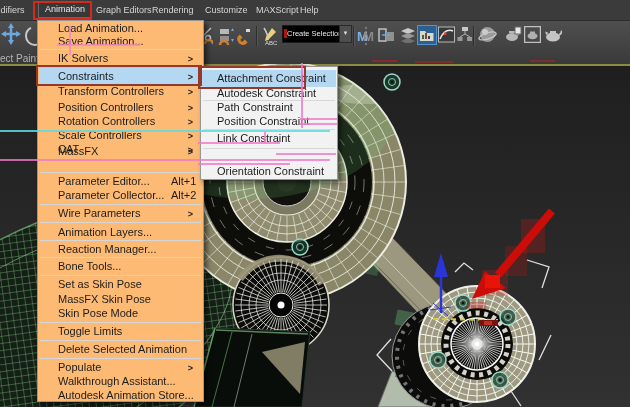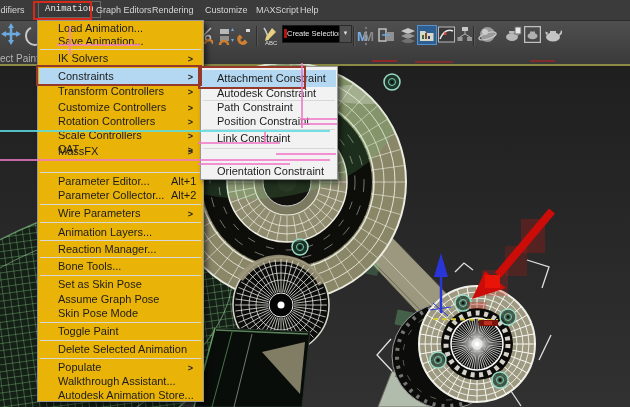--- a/index.html
+++ b/index.html
@@ -1,29 +1,29 @@
 <!DOCTYPE html>
 <html><head>
 <meta charset="utf-8">
 <style>
   html,body{margin:0;padding:0;background:#1e1e1e;width:630px;height:407px;overflow:hidden;
     font-family:"Liberation Sans","DejaVu Sans",sans-serif;}
   #stage{position:relative;width:630px;height:407px;}
   .menubar{position:absolute;left:0;top:0;width:630px;height:20px;background:#3b3b3b;border-bottom:1px solid #2c2c2c;z-index:4;}
   .mb-item{position:absolute;top:0;height:20px;line-height:20px;font-size:9px;color:#d6d6d6;white-space:nowrap;}
-  .mb-pressed{background:#383838;border:1px solid #686868;padding:0 6px;height:15px;line-height:15px;top:1px;color:#e8e8e8;font-family:Liberation Mono, monospace;}
+  .mb-pressed{background:#383838;border:1px solid #686868;padding:0 6px;height:15px;line-height:15px;top:1px;color:#e8e8e8;}
   .toolbar{position:absolute;left:0;top:21px;width:630px;height:43px;background:linear-gradient(#4f4f4f,#3a3a3a);z-index:3;}
   .tb-sep{position:absolute;top:5px;width:1px;height:20px;background:#2e2e2e;border-right:1px solid #565656;}
   .icon{position:absolute;}
   .combo{position:absolute;left:282px;top:4px;width:56px;height:16px;background:#000;border:1px solid #1a1a1a;overflow:hidden;}
   .combo-text{position:absolute;left:4px;top:1px;font-size:7.5px;color:#e8e8e8;white-space:nowrap;line-height:14px;}
   .combo-red{position:absolute;left:1px;top:3px;width:3px;height:9px;background:#b01510;}
   .combo-btn{position:absolute;left:339px;top:4px;width:11px;height:16px;background:#4e4e4e;border:1px solid #2a2a2a;color:#ddd;font-size:6px;text-align:center;line-height:15px;}
   .ribbon-label{position:absolute;left:0px;top:53px;font-size:10px;color:#b5b5b5;z-index:3;}
-  .menu{position:absolute;left:37px;top:20px;width:165px;height:380px;background:#eab308;border:1px solid #979797;box-shadow:3px 3px 5px rgba(0,0,0,.55);z-index:5;}
+  .menu{position:absolute;left:37px;top:20px;width:165px;height:380px;background:#fdba74;border:1px solid #979797;box-shadow:3px 3px 5px rgba(0,0,0,.55);z-index:5;}
   .submenu{position:absolute;left:200px;top:66px;width:136px;height:112px;background:#f2f2f2;border:1px solid #979797;box-shadow:3px 3px 5px rgba(0,0,0,.55);z-index:5;}
   .mi{position:absolute;left:0;right:0;height:14px;line-height:14px;font-size:11px;color:#1c1c1c;padding-left:20px;white-space:nowrap;}
   .submenu .mi{padding-left:16px;height:13px;line-height:13px;}
   .mi .arr{position:absolute;right:10px;top:1px;font-size:9px;color:#222;font-weight:bold;}
   .mi .sc{position:absolute;left:133px;top:0;font-size:11px;color:#1c1c1c;}
   .msep{position:absolute;left:2px;right:2px;height:1px;background:#d7d7d7;}
   .hl{position:absolute;left:1px;right:1px;background:#b4d8f2;}
   .redbox{position:absolute;border:2px solid #d32a1c;z-index:9;}
   .brownbox{position:absolute;border:2px solid #96382a;z-index:9;}
   .artifact{position:absolute;z-index:9;}
@@ -538,42 +538,42 @@
 
   <div class="menu">
     <div class="hl" style="top:47px;height:17px"></div>
     <div class="mi" style="top:0px"><span>Load Animation...</span></div>
     <div class="mi" style="top:13px"><span>Save Animation...</span></div>
     <div class="msep" style="top:28px"></div>
     <div class="mi" style="top:30px"><span>IK Solvers</span><span class="arr">&gt;</span></div>
     <div class="msep" style="top:45px"></div>
     <div class="mi" style="top:48px"><span>Constraints</span><span class="arr">&gt;</span></div>
     <div class="mi" style="top:63px"><span>Transform Controllers</span><span class="arr">&gt;</span></div>
-    <div class="mi" style="top:79px"><span>Customize Controllers</span><span class="arr">&gt;</span></div>
+    <div class="mi" style="top:79px"><span>Position Controllers</span><span class="arr">&gt;</span></div>
     <div class="mi" style="top:93px"><span>Rotation Controllers</span><span class="arr">&gt;</span></div>
     <div class="mi" style="top:107px"><span>Scale Controllers</span><span class="arr">&gt;</span></div>
     <div class="mi" style="top:121px"><span>CAT</span><span class="arr">&gt;</span></div>
     <div class="mi" style="top:123px"><span>MassFX</span><span class="arr">&gt;</span></div>
     <div class="msep" style="top:151px"></div>
     <div class="mi" style="top:153px"><span>Parameter Editor...</span><span class="sc">Alt+1</span></div>
     <div class="mi" style="top:167px"><span>Parameter Collector...</span><span class="sc">Alt+2</span></div>
     <div class="msep" style="top:183px"></div>
     <div class="mi" style="top:185px"><span>Wire Parameters</span><span class="arr">&gt;</span></div>
     <div class="msep" style="top:201px"></div>
     <div class="mi" style="top:204px"><span>Animation Layers...</span></div>
     <div class="msep" style="top:219px"></div>
     <div class="mi" style="top:221px"><span>Reaction Manager...</span></div>
     <div class="msep" style="top:236px"></div>
     <div class="mi" style="top:238px"><span>Bone Tools...</span></div>
     <div class="msep" style="top:254px"></div>
     <div class="mi" style="top:256px"><span>Set as Skin Pose</span></div>
-    <div class="mi" style="top:271px"><span>Assume Graph Pose</span></div>
+    <div class="mi" style="top:271px"><span>MassFX Skin Pose</span></div>
     <div class="mi" style="top:285px"><span>Skin Pose Mode</span></div>
     <div class="msep" style="top:301px"></div>
-    <div class="mi" style="top:303px"><span>Toggle Paint</span></div>
+    <div class="mi" style="top:303px"><span>Toggle Limits</span></div>
     <div class="msep" style="top:319px"></div>
     <div class="mi" style="top:321px"><span>Delete Selected Animation</span></div>
     <div class="msep" style="top:337px"></div>
     <div class="mi" style="top:339px"><span>Populate</span><span class="arr">&gt;</span></div>
     <div class="mi" style="top:353px"><span>Walkthrough Assistant...</span></div>
     <div class="mi" style="top:367px"><span>Autodesk Animation Store...</span></div>
   </div>
 
   <div class="submenu">
     <div class="hl" style="top:3px;height:17px"></div>

